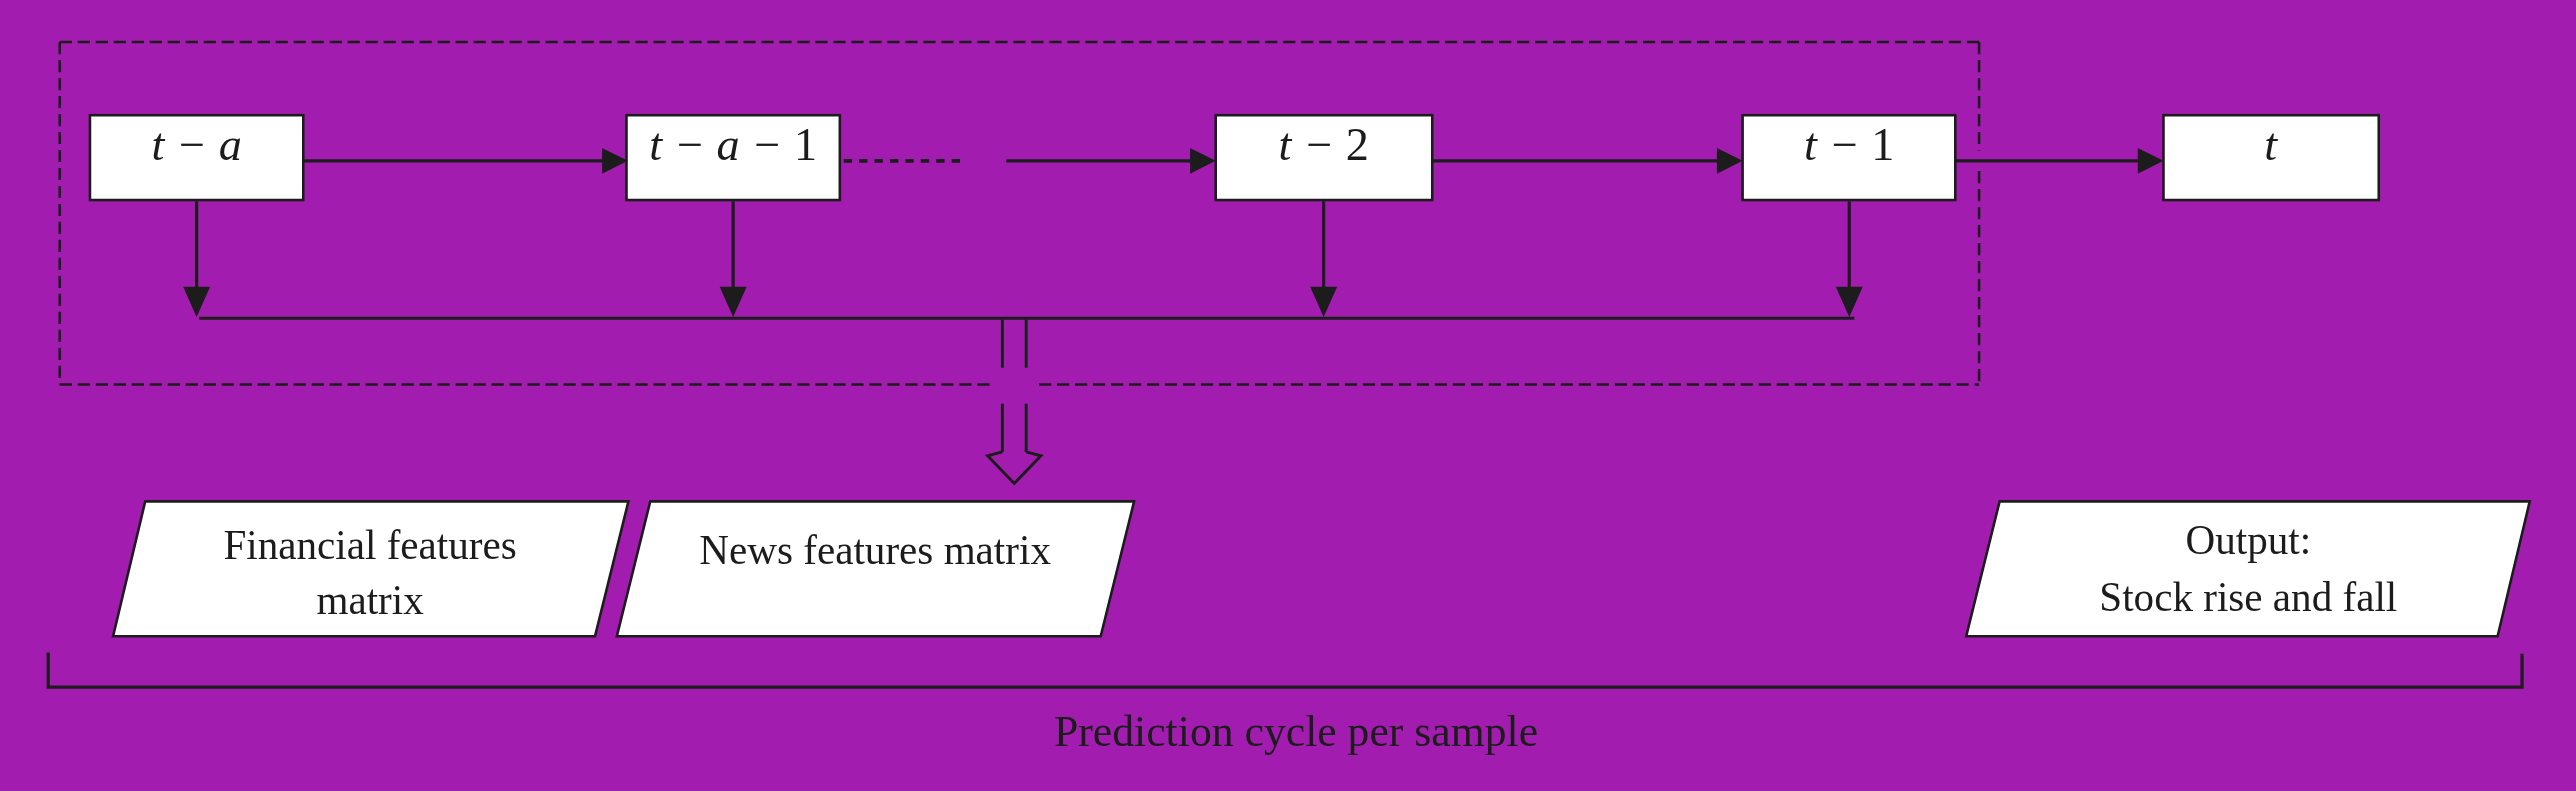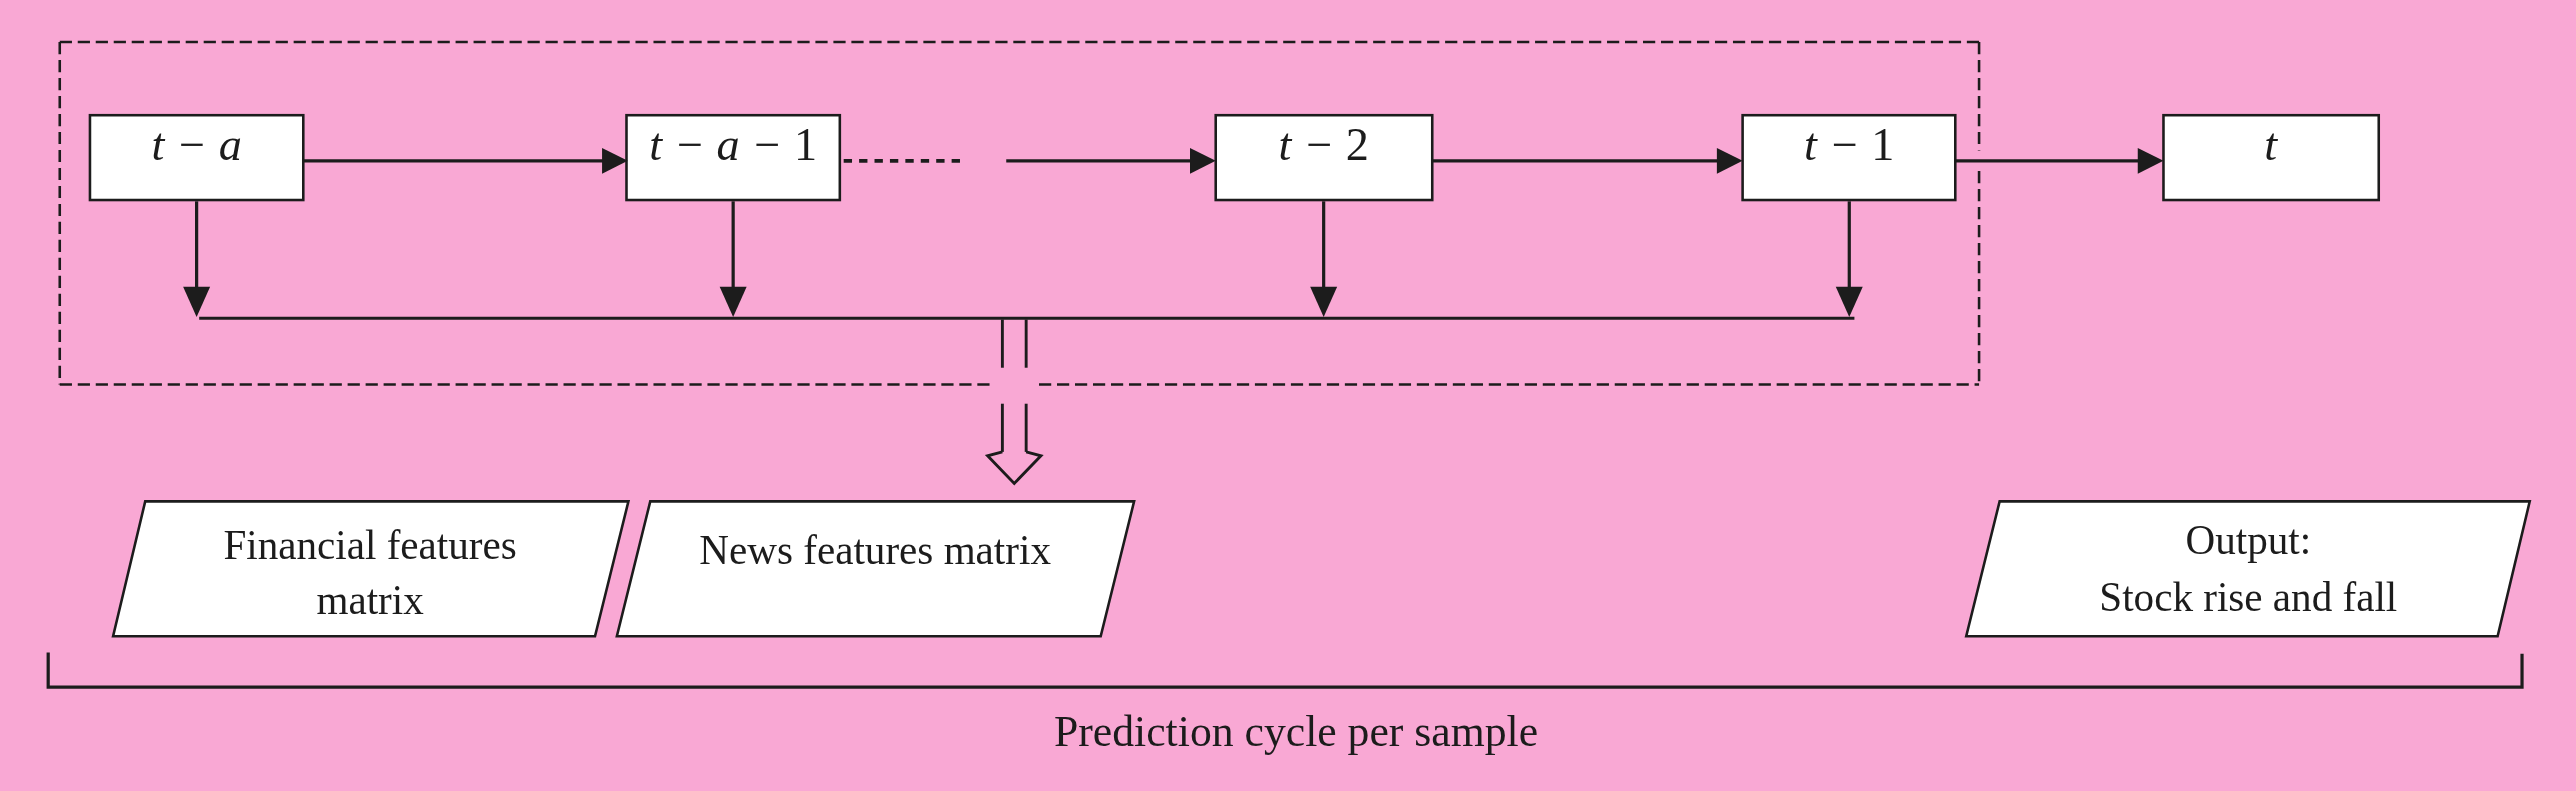--- a/index.html
+++ b/index.html
@@ -1,20 +1,20 @@
 <!DOCTYPE html>
 <html style="font-size:10.3px"><head>
 <meta charset="utf-8">
 <style>
   html, body { margin: 0; padding: 0; background: #ffffff; }
   .stage {
     position: relative;
     width: 2576px;
     height: 792px;
-    background: #f9a8d4;
+    background: #a21caf;
     font-family: "Liberation Serif", "DejaVu Serif", serif;
   }
   svg { display: block; }
   .boxlabel {
     font-family: "Liberation Serif", "DejaVu Serif", serif;
     font-style: italic;
     font-size: 72px;
     fill: #1c1c1c;
   }
   .boxlabel .up { font-style: normal; }

